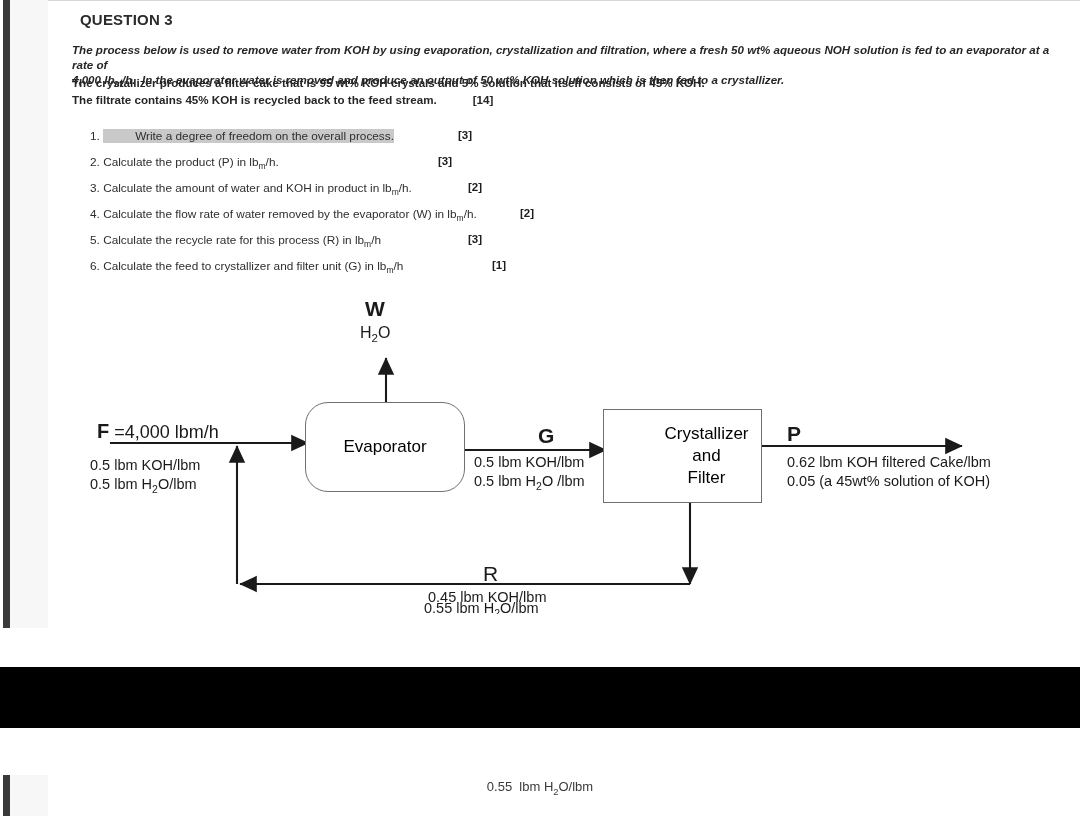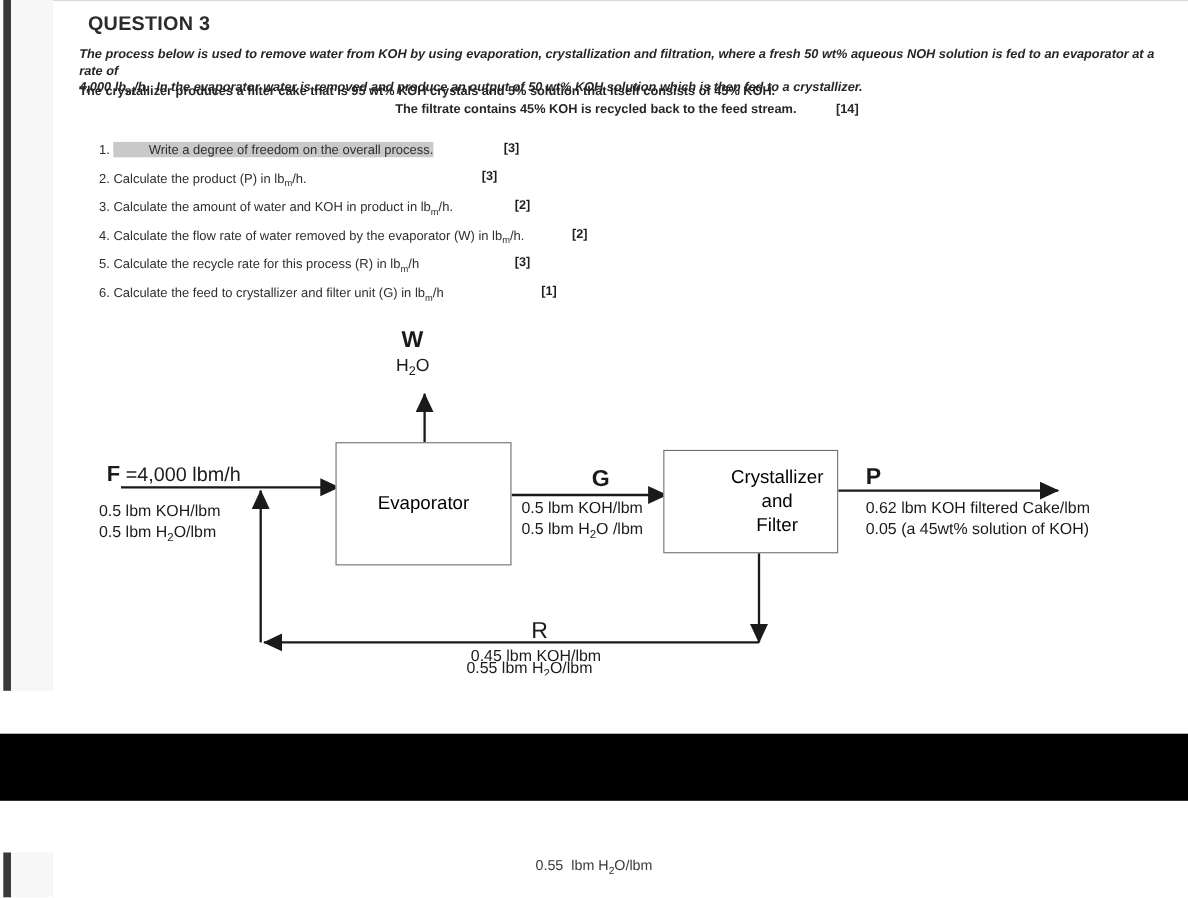--- a/index.html
+++ b/index.html
@@ -55,39 +55,39 @@
     top: 667px;
     height: 61px;
     background: #000000;
   }
 
   
   .q-heading {
     position: absolute;
     left: 80px;
     top: 10px;
-    font-size: 18px;
+    font-size: 15px;
     font-weight: bold;
     letter-spacing: 0.2px;
     color: #2b2b2b;
   }
 
   
   .intro {
     position: absolute;
     left: 72px;
     width: 996px;
     font-size: 11.6px;
     font-weight: bold;
     line-height: 15px;
     color: #262626;
   }
   .intro-1 { top: 41px; }
   .intro-2 { top: 74px; }
-  .intro-3 { top: 91px; text-align: center; }
+  .intro-3 { top: 91px; }
   .marks-inline { padding-left: 36px; }
 
   sub { font-size: 0.72em; }
 
   
   .task-list {
     position: absolute;
     left: 90px;
     top: 128px;
     width: 520px;
@@ -259,21 +259,21 @@
     <line x1="465" y1="450" x2="606" y2="450" stroke="#1a1a1a" stroke-width="2.1" marker-end="url(#ah)"></line>
 
     <line x1="762" y1="446" x2="962" y2="446" stroke="#1a1a1a" stroke-width="2.1" marker-end="url(#ah)"></line>
 
     <line x1="690" y1="492" x2="690" y2="584" stroke="#1a1a1a" stroke-width="2.1" marker-end="url(#ah)"></line>
     <line x1="690" y1="584" x2="240" y2="584" stroke="#1a1a1a" stroke-width="2.1" marker-end="url(#ah)"></line>
     <line x1="237" y1="584" x2="237" y2="446" stroke="#1a1a1a" stroke-width="2.1" marker-end="url(#ah)"></line>
   </svg>
 </div>
 
-<div class="unit-box" style="left:305px;top:402px;width:160px;height:112px;">
+<div class="unit-box" style="left:305px;top:402px;width:160px;height:90px;border-radius:23px;">
   <div class="unit-name">Evaporator</div>
 </div>
 
 <div class="unit-box" style="left:603px;top:409px;width:159px;height:94px;padding-left:48px;">
   <div class="unit-name">
     <span>Crystallizer and</span><br>
     <span>Filter</span>
   </div>
 </div>
 

